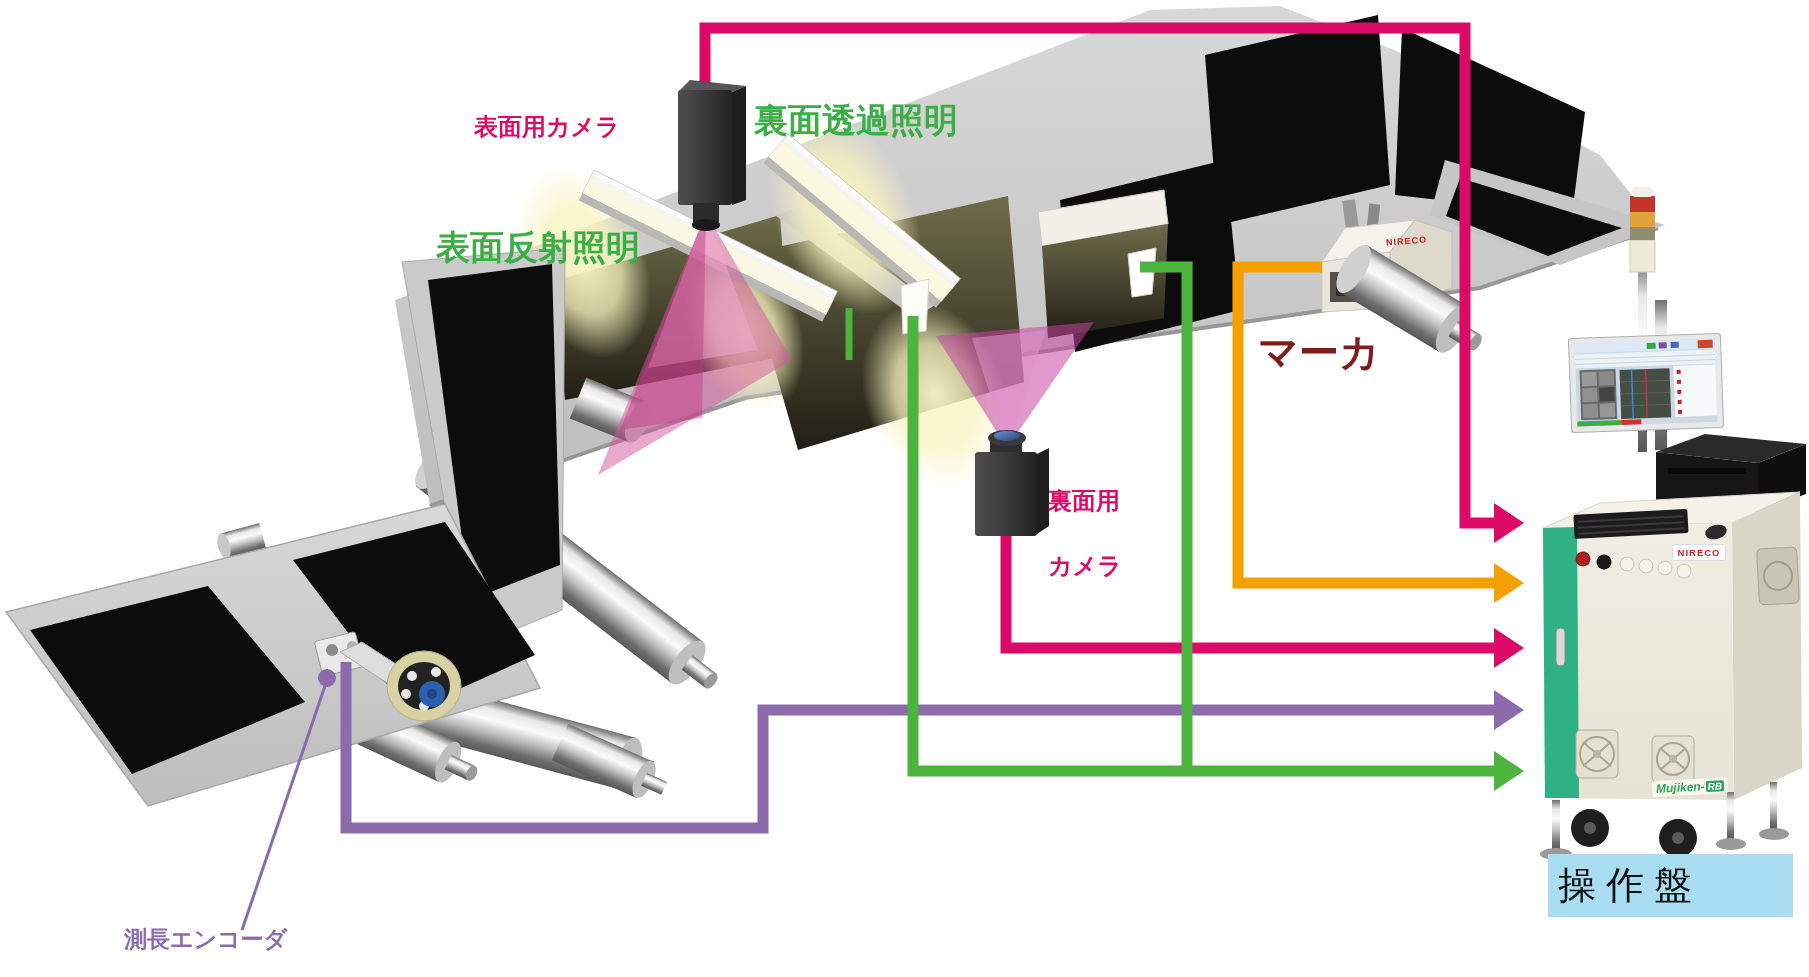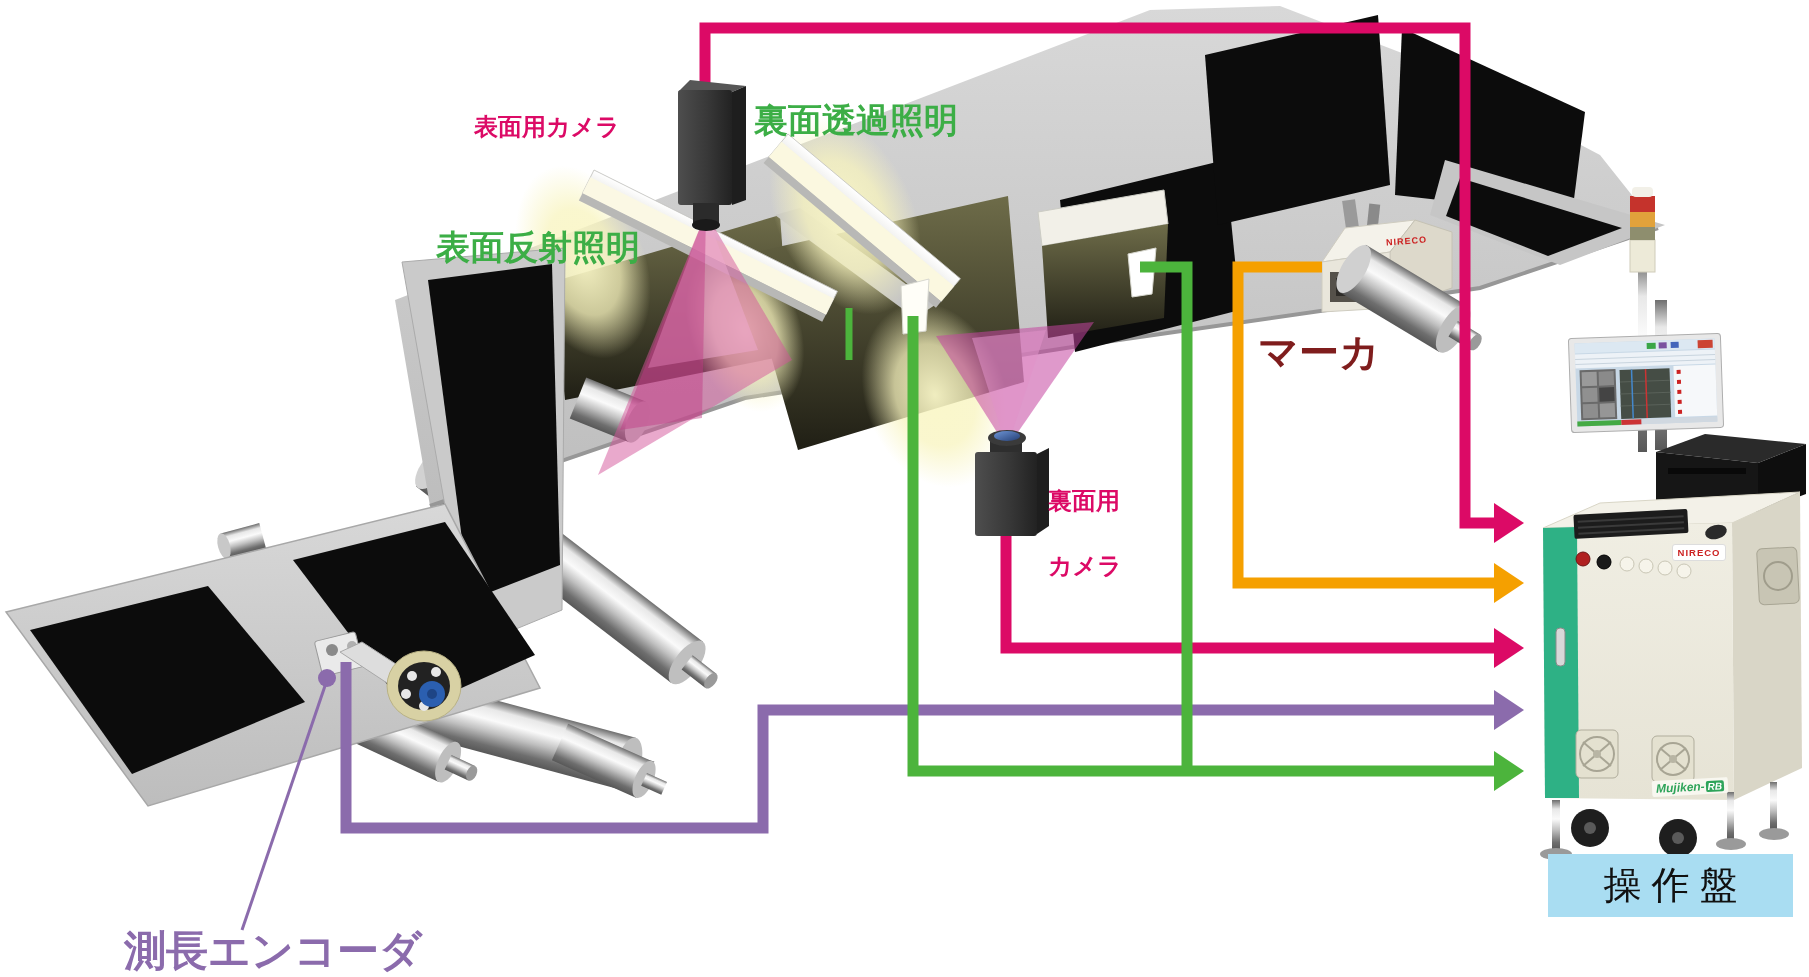--- a/index.html
+++ b/index.html
@@ -13,27 +13,27 @@
   .scene svg{position:absolute;left:0;top:0;}
   .lbl{
     position:absolute;
     font-weight:bold;
     white-space:nowrap;
     line-height:1.25;
   }
   .lbl-crimson{color:#DC0A66;font-size:24px;}
   .lbl-green{color:#3CAE46;font-size:34px;text-align:right;}
   .lbl-orange{color:#7f1d1d;font-size:40px;line-height:1.2;}
-  .lbl-purple{color:#8B6BAC;font-size:42px;text-align:center;}
+  .lbl-purple{color:#8B6BAC;font-size:23px;text-align:center;}
   .two-line{white-space:pre;line-height:1.35;}
   .control-panel-box{
     position:absolute;
     left:1548px;top:854px;width:245px;height:63px;
     background:#A9DDF2;
-    display:flex;align-items:center;justify-content:center;
+    display:flex;align-items:center;
     font-size:38px;letter-spacing:10px;color:#111;font-weight:500;
     padding-left:10px;box-sizing:border-box;
   }
   .marker-logo{
     position:absolute;left:1386px;top:236px;
     font-size:9px;font-weight:bold;color:#CC2222;
     transform:rotate(-4deg);letter-spacing:1px;
   }
   .cab-logo{
     position:absolute;left:1672px;top:544px;width:52px;height:15px;

